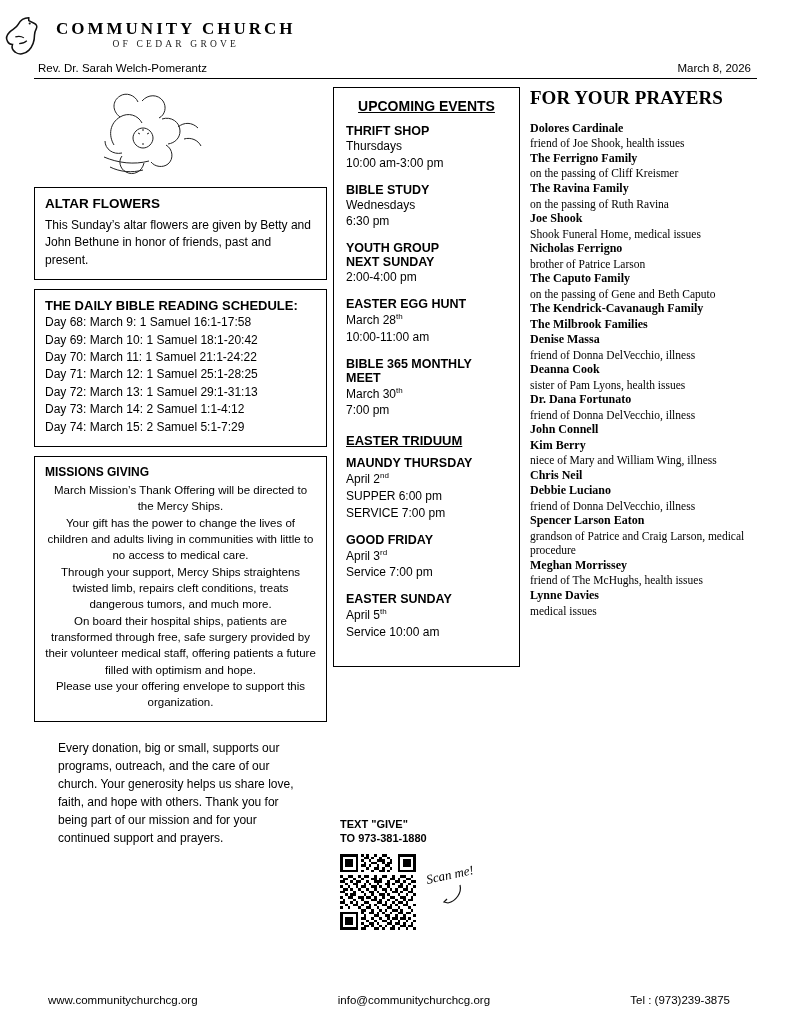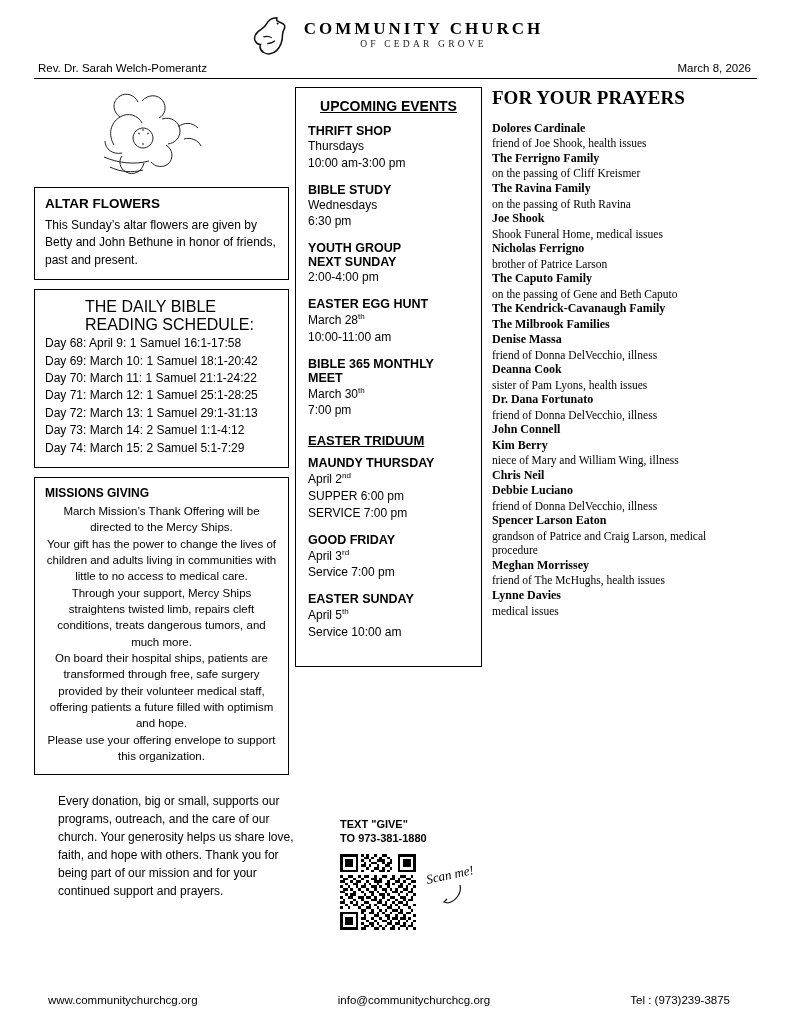--- a/index.html
+++ b/index.html
@@ -11,21 +11,20 @@
     font-family: "Liberation Sans", sans-serif;
     color: #000000;
     position: relative;
     overflow: hidden;
   }
 
   
   .masthead {
     display: flex;
     align-items: center;
-    justify-content: center;
     padding-top: 12px;
     gap: 10px;
   }
   .logo-mark { width: 46px; height: 46px; }
   .logo-text { line-height: 1.05; }
   .logo-title {
     font-size: 17px;
     letter-spacing: 3px;
     font-weight: 700;
     font-family: "Liberation Serif", serif;
@@ -50,21 +49,21 @@
     border-top: 1.4px solid #000;
     margin: 0 34px;
   }
 
   
   .content {
     display: flex;
     padding: 8px 34px 0 34px;
     gap: 0px;
   }
-  .col-left { width: 255px; }
+  .col-left { width: 293px; }
   .col-mid { width: 193px; padding-left: 6px; }
   .col-right { width: 228px; padding-left: 10px; }
 
   
   .flower-art {
     width: 150px;
     height: 96px;
     margin: 6px auto 8px 40px;
   }
 
@@ -78,24 +77,23 @@
     margin: 0 0 6px 0;
     font-size: 13.5px;
     font-weight: 700;
   }
   .box p, .box div.line {
     margin: 0;
     font-size: 12px;
     line-height: 1.45;
   }
   .readings .rtitle {
-    font-size: 16px;
-    font-weight: 400;
+    font-size: 13px;
+    font-weight: 700;
     margin-bottom: 1px;
-    margin-left: 40px;
   }
   .readings .line { font-size: 12px; line-height: 1.42; }
 
   .missions h3 { font-size: 12px; font-weight: 700; margin-bottom: 3px; }
   .missions p { font-size: 11.5px; line-height: 1.42; margin: 0; text-align: center; }
 
   .closing {
     font-size: 12px;
     line-height: 1.5;
     padding: 8px 20px 0 24px;
@@ -222,21 +220,21 @@
       </svg>
     </span>
 
     <div class="box">
       <h3>ALTAR FLOWERS</h3>
       <p>This Sunday’s altar flowers are given by Betty and John Bethune in honor of friends, past and present.</p>
     </div>
 
     <div class="box readings">
       <div class="rtitle">THE DAILY BIBLE READING SCHEDULE:</div>
-      <div class="line">Day 68: April 9: 1 Samuel 16:1-17:58</div>
+      <div class="line">Day 68: March 9: 1 Samuel 16:1-17:58</div>
       <div class="line">Day 69: March 10: 1 Samuel 18:1-20:42</div>
       <div class="line">Day 70: March 11: 1 Samuel 21:1-24:22</div>
       <div class="line">Day 71: March 12: 1 Samuel 25:1-28:25</div>
       <div class="line">Day 72: March 13: 1 Samuel 29:1-31:13</div>
       <div class="line">Day 73: March 14: 2 Samuel 1:1-4:12</div>
       <div class="line">Day 74: March 15: 2 Samuel 5:1-7:29</div>
     </div>
 
     <div class="box missions">
       <h3>MISSIONS GIVING</h3>

